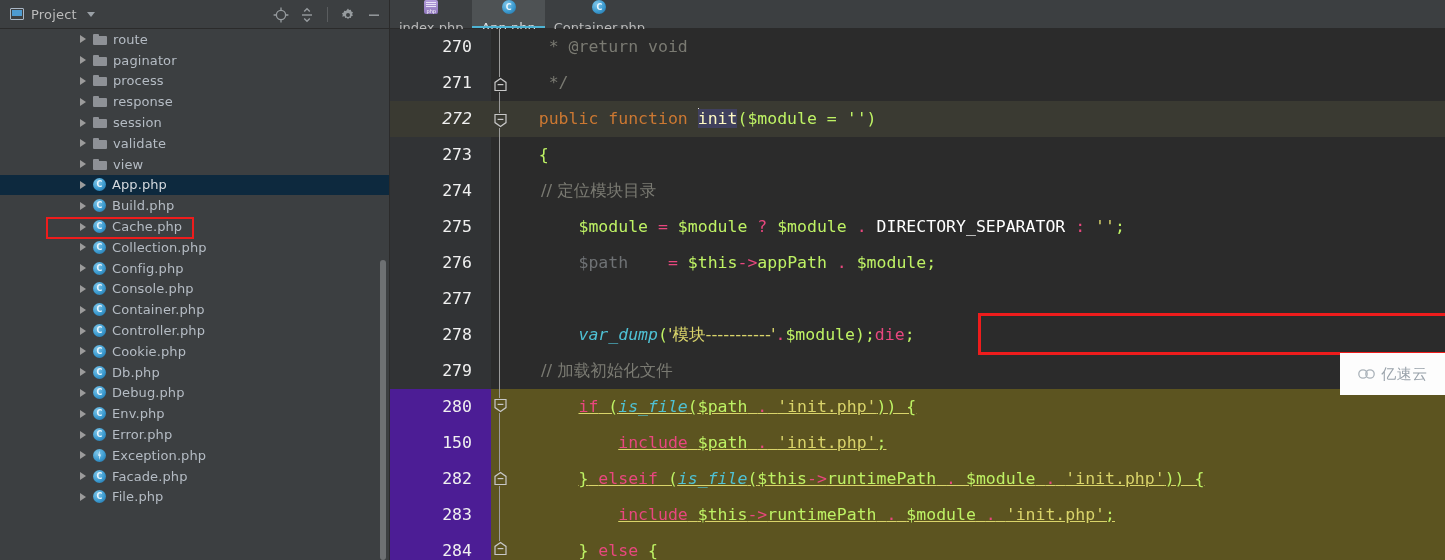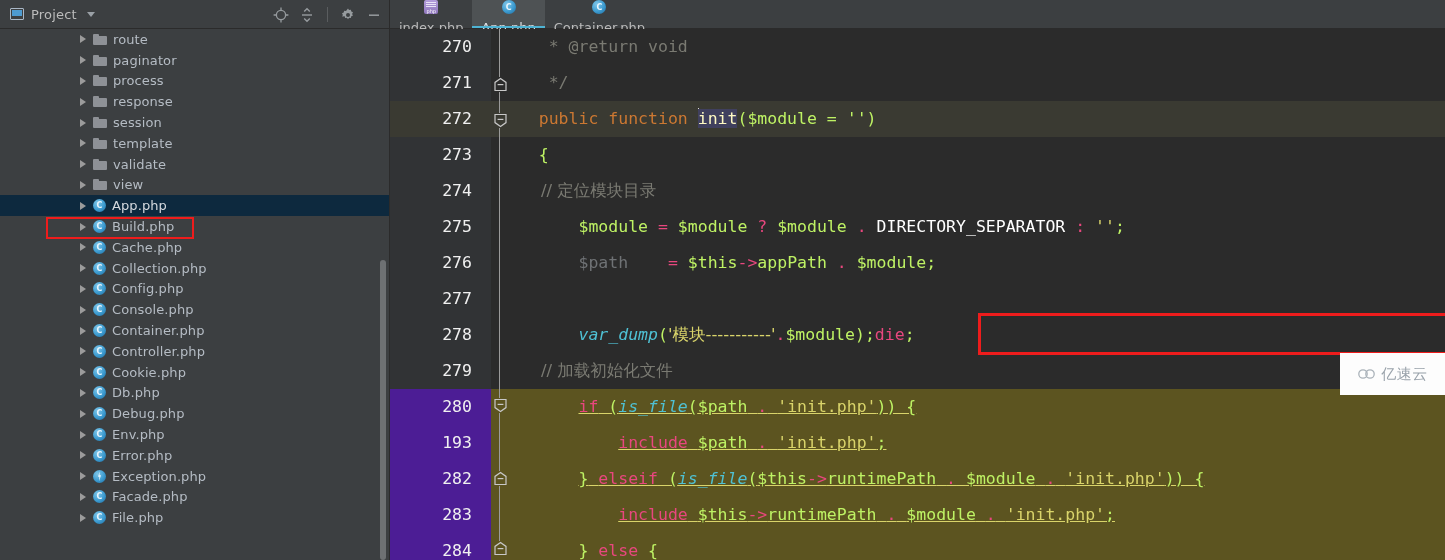--- a/index.html
+++ b/index.html
@@ -85,21 +85,21 @@
              display:flex;align-items:center;justify-content:center;color:#eaf6fd;font-size:8px;font-weight:bold;}
 
   #code-area { position:absolute; left:0; top:29px; width:1055px; height:531px; background:#2b2b2b;
                font-family:"DejaVu Sans Mono", monospace; font-size:16.5px; overflow:hidden; }
   .cline { position:relative; height:36px; display:flex; align-items:center; }
   .gutter { width:101px; flex:none; text-align:right; padding-right:19px;
             color:#f0f0f0; font-size:16.5px; font-family:"DejaVu Sans Mono",monospace;
             background:#313335; height:36px; line-height:36px; position:relative; z-index:2;}
   .gutter.hl { background:#3b3b35; }
   .ctext { flex:1; white-space:pre; color:#e8e8e8; padding-left:8px; height:36px; line-height:36px; }
-  .cline.caret .gutter { background:#3a3a32; }
+  .cline.caret .gutter { background:#3a3a32;font-style:italic; }
   .cline.caret .ctext { background:#3a3a32; }
   .cline.olive .ctext { background:#5c5420; }
   .cline.olive .gutter { background:#4c1d95; }
 
   
   #fold-ribbon { position:absolute; left:101px; top:0; width:18px; height:531px; z-index:3; }
   .fold-line { position:absolute; left:8px; width:1px; background:#9a9a9a; }
   .fold-mark { position:absolute; left:1.5px; width:15px; height:15px; }
 
   
@@ -194,25 +194,20 @@
           <span class="lbl">response</span>
         </div>
         <div class="row">
           <span class="arrow"></span>
           <span class="ico-folder"></span>
           <span class="lbl">session</span>
         </div>
         <div class="row">
           <span class="arrow"></span>
           <span class="ico-folder"></span>
-          <span class="lbl">template</span>
-        </div>
-        <div class="row">
-          <span class="arrow"></span>
-          <span class="ico-folder"></span>
           <span class="lbl">validate</span>
         </div>
         <div class="row">
           <span class="arrow"></span>
           <span class="ico-folder"></span>
           <span class="lbl">view</span>
         </div>
         <div class="row selected">
           <span class="arrow"></span>
           <span class="ico-class">C</span>
@@ -371,21 +366,21 @@
         <div class="gutter">279</div>
         <div class="ctext"><span class="c-cjk">        // 加载初始化文件</span></div>
       </div>
 
       <div class="cline olive">
         <div class="gutter">280</div>
         <div class="ctext">        <span class="c-pink u">if</span><span class="c-var u"> (</span><span class="c-cyan u">is_file</span><span class="c-var u">(</span><span class="c-var u">$path</span><span class="c-var u"> </span><span class="c-pink u">.</span><span class="c-var u"> </span><span class="c-str u">'init.php'</span><span class="c-var u">)) {</span></div>
       </div>
 
       <div class="cline olive">
-        <div class="gutter">193</div>
+        <div class="gutter">150</div>
         <div class="ctext">            <span class="c-pink u">include</span><span class="c-var u"> </span><span class="c-var u">$path</span><span class="c-var u"> </span><span class="c-pink u">.</span><span class="c-var u"> </span><span class="c-str u">'init.php'</span><span class="c-var u">;</span></div>
       </div>
 
       <div class="cline olive">
         <div class="gutter">282</div>
         <div class="ctext">        <span class="c-var u">}</span><span class="c-var u"> </span><span class="c-pink u">elseif</span><span class="c-var u"> (</span><span class="c-cyan u">is_file</span><span class="c-var u">(</span><span class="c-var u">$this</span><span class="c-pink u">-&gt;</span><span class="c-var u">runtimePath</span><span class="c-var u"> </span><span class="c-pink u">.</span><span class="c-var u"> </span><span class="c-var u">$module</span><span class="c-var u"> </span><span class="c-pink u">.</span><span class="c-var u"> </span><span class="c-str u">'init.php'</span><span class="c-var u">)) {</span></div>
       </div>
 
       <div class="cline olive">
         <div class="gutter">283</div>

